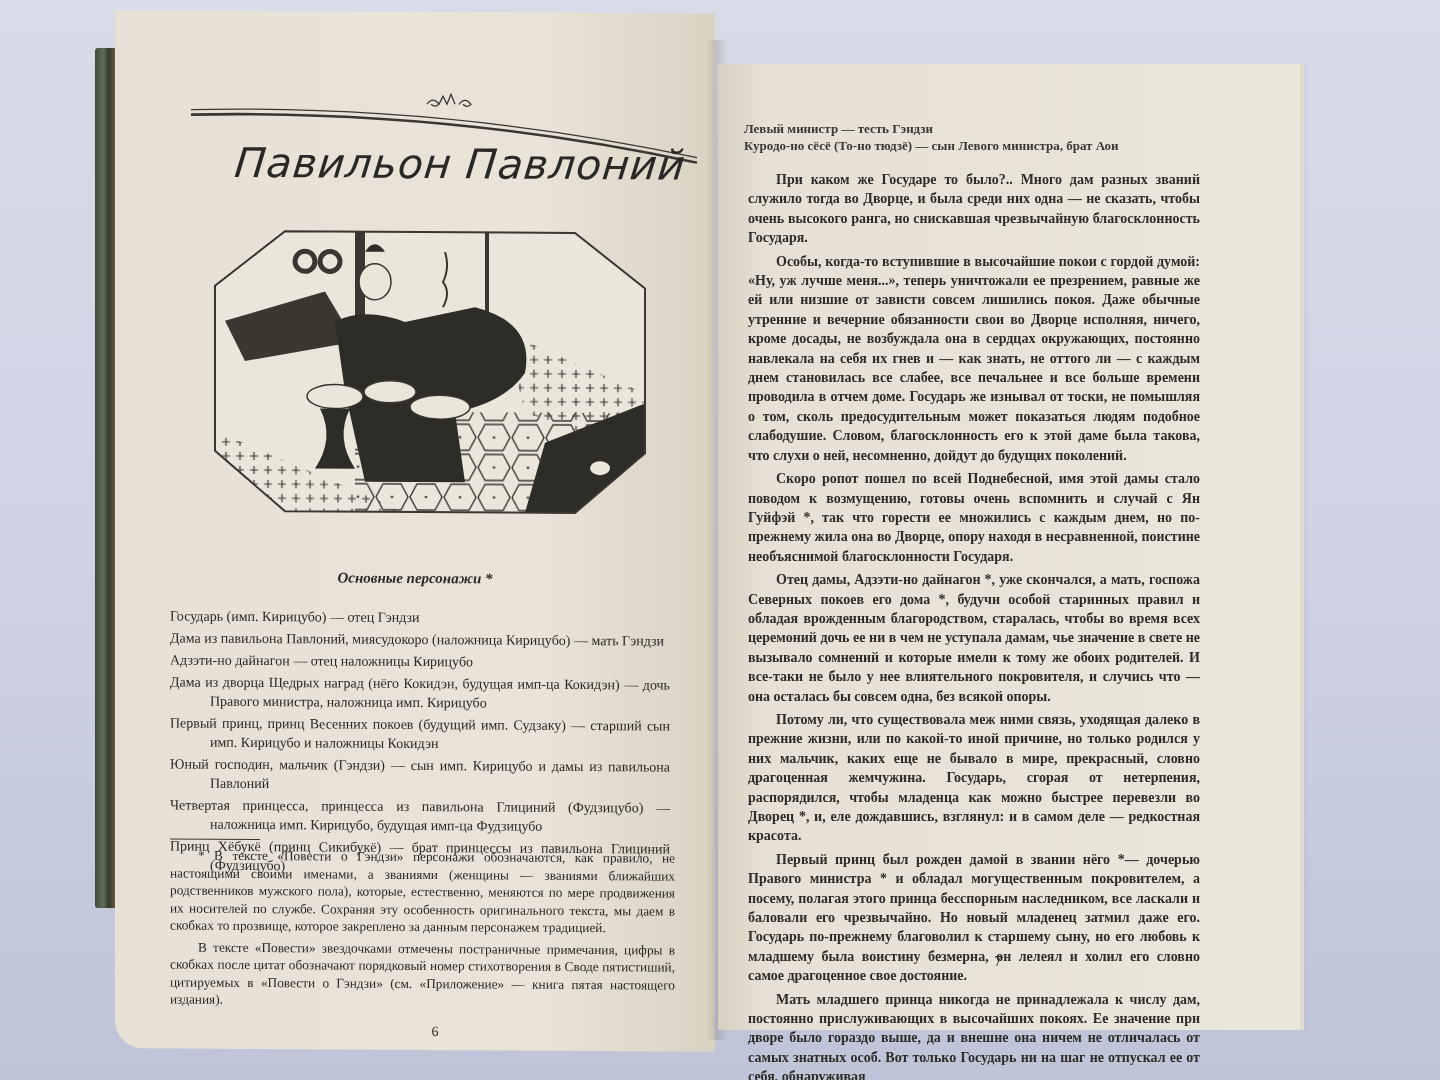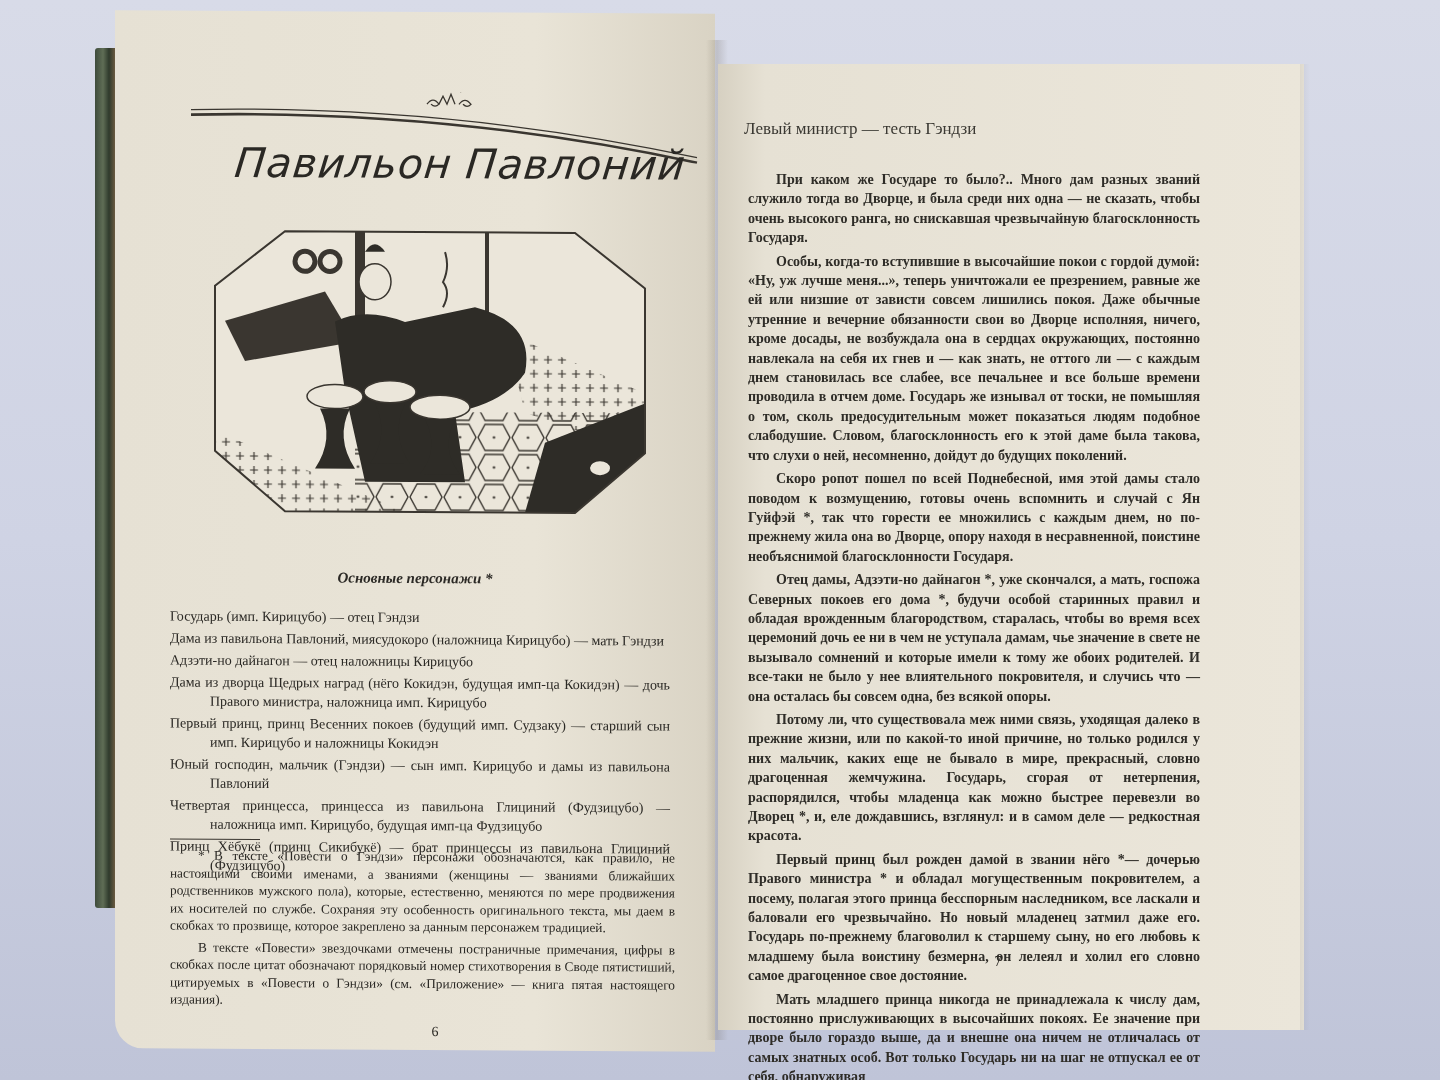--- a/index.html
+++ b/index.html
@@ -42,21 +42,21 @@
     position:absolute; left:0; width:600px; top:558px; text-align:center;
     font-weight:bold; font-style:italic; font-size:15px;
   }
   .characters { position:absolute; left:55px; top:596px; width:500px; font-size:14px; line-height:19px; }
   .char-item { padding-left:40px; text-indent:-40px; margin-bottom:3px; text-align:justify; }
   .divider { position:absolute; left:55px; top:828px; width:90px; height:1px; background:#3a3630; }
   .footnotes { position:absolute; left:55px; top:836px; width:505px; font-size:13.3px; line-height:17.5px; }
   .fn-para { text-indent:28px; text-align:justify; margin:0 0 4px 0; }
   .page-num-left { position:absolute; left:0; width:640px; top:1012px; text-align:center; font-size:14px; }
 
-  .right-cast { position:absolute; left:26px; top:56px; width:460px; font-size:17px; line-height:17px; font-weight:normal; color:#3a3832; }
+  .right-cast { position:absolute; left:26px; top:56px; width:460px; font-size:13px; line-height:17px; font-weight:bold; color:#3a3832; }
   .right-body { position:absolute; left:26px; top:102px; width:460px; font-size:14px; line-height:19.4px; font-weight:bold; color:#2e2c27; }
   .body-para { text-indent:28px; text-align:justify; margin:4px; }
   .page-num-right { position:absolute; left:0; width:560px; top:890px; text-align:center; font-size:14px; }
   .shadow-corner {
     position:absolute; left:1300px; top:64px; width:10px; height:966px;
     background: linear-gradient(90deg,rgba(0,0,0,0.06),rgba(0,0,0,0));
   }
 </style>
 </head>
 <body>
@@ -141,20 +141,21 @@
   </div>
 
   <div class="page-num-left">6</div>
 </div>
 
 <div class="gutter"></div>
 
 <div class="page page-right">
   <div class="right-cast">
     <div>Левый министр — тесть Гэндзи</div>
+    <div>Куродо-но сёсё (То-но тюдзё) — сын Левого министра, брат Аои</div>
   </div>
 
   <div class="right-body">
     <p class="body-para">При каком же Государе то было?.. Много дам разных званий служило тогда во Дворце, и была среди них одна — не сказать, чтобы очень высокого ранга, но снискавшая чрезвычайную благосклонность Государя.</p>
     <p class="body-para">Особы, когда-то вступившие в высочайшие покои с гордой думой: «Ну, уж лучше меня...», теперь уничтожали ее презрением, равные же ей или низшие от зависти совсем лишились покоя. Даже обычные утренние и вечерние обязанности свои во Дворце исполняя, ничего, кроме досады, не возбуждала она в сердцах окружающих, постоянно навлекала на себя их гнев и — как знать, не оттого ли — с каждым днем становилась все слабее, все печальнее и все больше времени проводила в отчем доме. Государь же изнывал от тоски, не помышляя о том, сколь предосудительным может показаться людям подобное слабодушие. Словом, благосклонность его к этой даме была такова, что слухи о ней, несомненно, дойдут до будущих поколений.</p>
     <p class="body-para">Скоро ропот пошел по всей Поднебесной, имя этой дамы стало поводом к возмущению, готовы очень вспомнить и случай с Ян Гуйфэй *, так что горести ее множились с каждым днем, но по-прежнему жила она во Дворце, опору находя в несравненной, поистине необъяснимой благосклонности Государя.</p>
     <p class="body-para">Отец дамы, Адзэти-но дайнагон *, уже скончался, а мать, госпожа Северных покоев его дома *, будучи особой старинных правил и обладая врожденным благородством, старалась, чтобы во время всех церемоний дочь ее ни в чем не уступала дамам, чье значение в свете не вызывало сомнений и которые имели к тому же обоих родителей. И все-таки не было у нее влиятельного покровителя, и случись что — она осталась бы совсем одна, без всякой опоры.</p>
     <p class="body-para">Потому ли, что существовала меж ними связь, уходящая далеко в прежние жизни, или по какой-то иной причине, но только родился у них мальчик, каких еще не бывало в мире, прекрасный, словно драгоценная жемчужина. Государь, сгорая от нетерпения, распорядился, чтобы младенца как можно быстрее перевезли во Дворец *, и, еле дождавшись, взглянул: и в самом деле — редкостная красота.</p>
     <p class="body-para">Первый принц был рожден дамой в звании нёго *— дочерью Правого министра * и обладал могущественным покровителем, а посему, полагая этого принца бесспорным наследником, все ласкали и баловали его чрезвычайно. Но новый младенец затмил даже его. Государь по-прежнему благоволил к старшему сыну, но его любовь к младшему была воистину безмерна, он лелеял и холил его словно самое драгоценное свое достояние.</p>
     <p class="body-para">Мать младшего принца никогда не принадлежала к числу дам, постоянно прислуживающих в высочайших покоях. Ее значение при дворе было гораздо выше, да и внешне она ничем не отличалась от самых знатных особ. Вот только Государь ни на шаг не отпускал ее от себя, обнаруживая</p>

